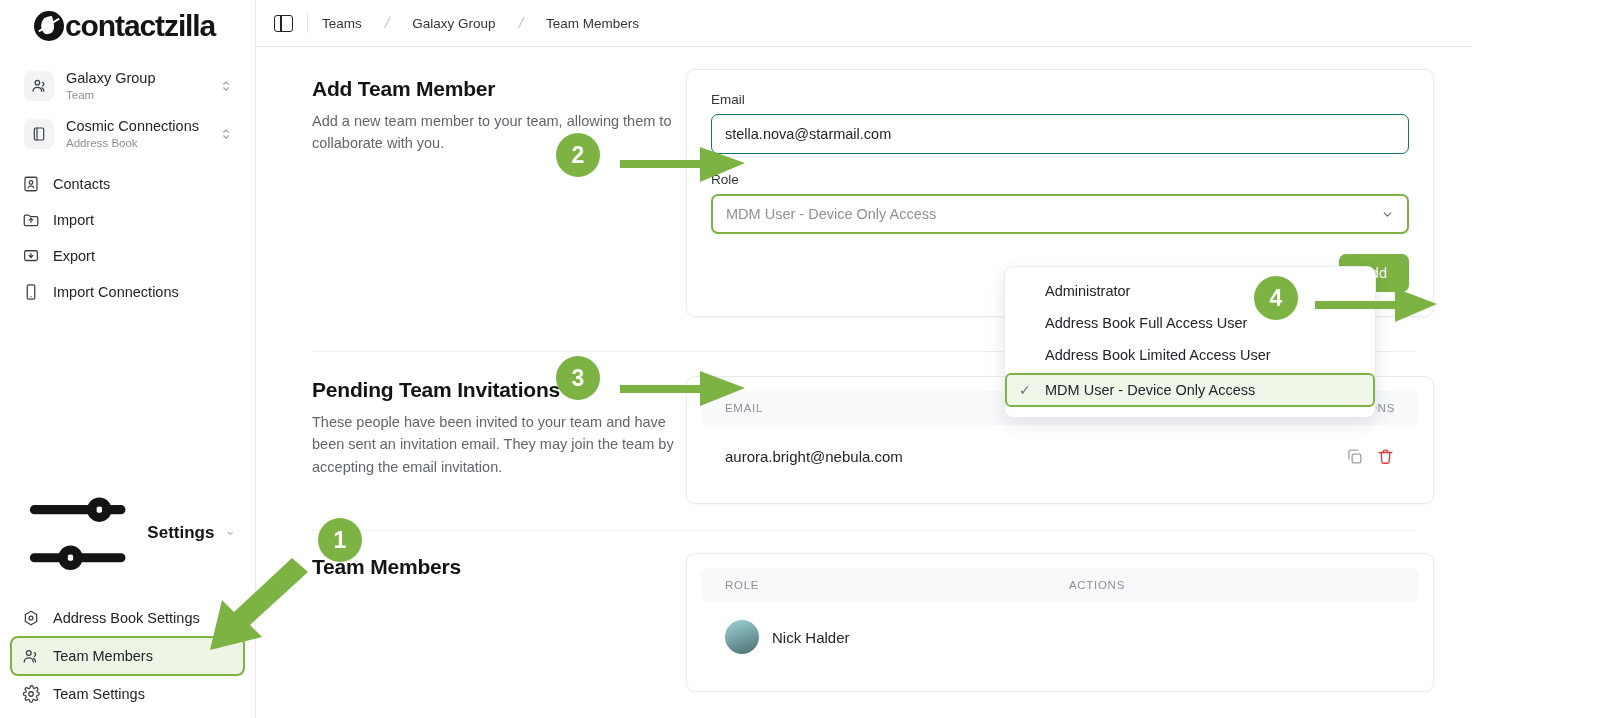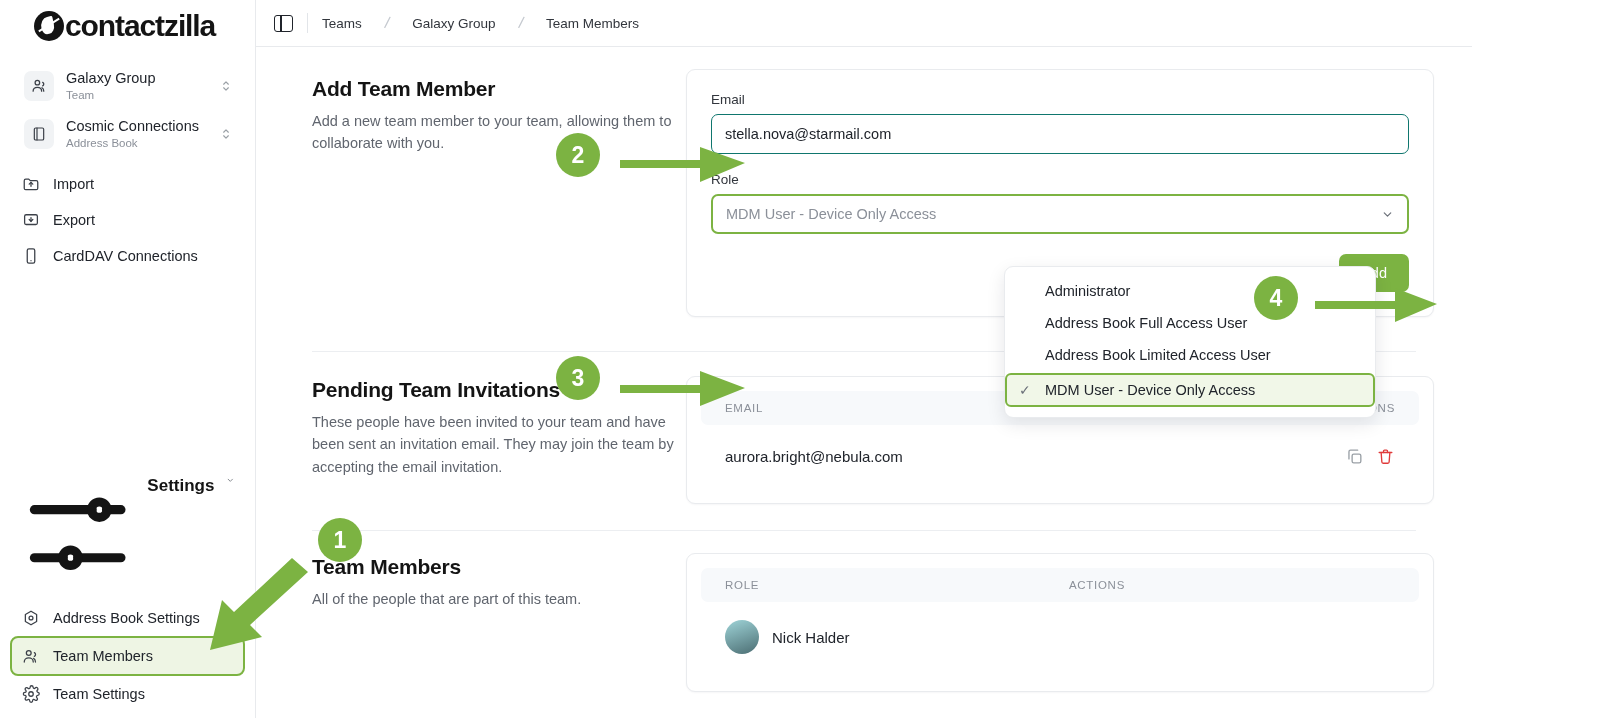--- a/index.html
+++ b/index.html
@@ -54,21 +54,21 @@
 
   .sb-item {
     display: flex; align-items: center; gap: 13px;
     margin: 0 12px; padding: 9px 10px; border-radius: 8px;
     font-size: 14.5px; color: #20242b; cursor: pointer;
   }
   .sb-item .ico { width: 18px; height: 18px; flex: 0 0 18px; color: #3c4149; }
 
   .sb-bottom { position: absolute; left: 0; right: 0; bottom: 0; padding-bottom: 6px; }
   .sb-settings-hdr {
-    display: flex; align-items: flex-start; gap: 12px;
+    display: flex; align-items: center; gap: 12px;
     margin: 0 12px; padding: 9px 8px; cursor: pointer;
   }
   .sb-settings-hdr .lbl { flex: 1; font-size: 17px; font-weight: 700; color: #141414; }
 
   .sb-item.highlight {
     border: 2px solid #7cb342; background: #eef5e4; border-radius: 8px;
     margin-left: 10px; margin-right: 10px;
   }
 
   
@@ -216,20 +216,28 @@
           <div class="sb-sel-sub">Address Book</div>
         </div>
         <svg class="updown" viewBox="0 0 24 24" fill="none" stroke="#9aa0a6" stroke-width="2" stroke-linecap="round" stroke-linejoin="round">
             <path d="M8 9l4-4 4 4"></path>
             <path d="M16 15l-4 4-4-4"></path>
           </svg>
       </div>
 
       <div style="height:8px"></div>
 
+      <div class="sb-item">
+        <svg class="ico" viewBox="0 0 24 24" fill="none" stroke="currentColor" stroke-width="1.7" stroke-linecap="round" stroke-linejoin="round">
+            <rect x="4" y="3" width="16" height="18" rx="2"></rect>
+            <circle cx="12" cy="10" r="2.4"></circle>
+            <path d="M8.3 17c.7-1.7 2-2.5 3.7-2.5s3 .8 3.7 2.5"></path>
+          </svg>
+        <span>Contacts</span>
+      </div>
 
       <div class="sb-item">
         <svg class="ico" viewBox="0 0 24 24" fill="none" stroke="currentColor" stroke-width="1.7" stroke-linecap="round" stroke-linejoin="round">
             <path d="M3 7.5a2 2 0 0 1 2-2h4l2 2h8a2 2 0 0 1 2 2v8a2 2 0 0 1-2 2H5a2 2 0 0 1-2-2z"></path>
             <path d="M12 15v-5"></path>
             <path d="M9.6 12.2L12 9.8l2.4 2.4"></path>
           </svg>
         <span>Import</span>
       </div>
 
@@ -240,21 +248,21 @@
             <path d="M9.6 11.4L12 13.8l2.4-2.4"></path>
           </svg>
         <span>Export</span>
       </div>
 
       <div class="sb-item">
         <svg class="ico" viewBox="0 0 24 24" fill="none" stroke="currentColor" stroke-width="1.7" stroke-linecap="round" stroke-linejoin="round">
             <rect x="7" y="2.5" width="10" height="19" rx="2.2"></rect>
             <path d="M12 18.3h.01"></path>
           </svg>
-        <span>CardDAV Connections</span>
+        <span>Import Connections</span>
       </div>
     </div>
 
     <div class="sb-bottom">
       <div class="sb-settings-hdr">
         <svg class="ico" viewBox="0 0 24 24" fill="none" stroke="#141414" stroke-width="1.9" stroke-linecap="round">
             <path d="M3 7h12"></path>
             <path d="M18 7h3"></path>
             <path d="M3 17h6"></path>
             <path d="M12 17h9"></path>
@@ -369,21 +377,20 @@
             </div>
           </div>
         </div>
       </div>
 
       <div class="divider" style="margin-top:26px"></div>
 
       <div class="section" style="margin-top:-6px">
         <div class="sec-left">
           <div class="sec-title">Team Members</div>
-          <div class="sec-desc">All of the people that are part of this team.</div>
         </div>
         <div class="sec-right" style="padding-top:28px">
           <div class="card tbl">
             <div class="tbl-hdr">
               <div class="col-role">ROLE</div>
               <div class="col-acts">ACTIONS</div>
             </div>
             <div class="tbl-row" style="border-top:none;padding-top:18px">
               <div class="col-grow" style="display:flex;align-items:center">
                 <div class="avatar"></div>

